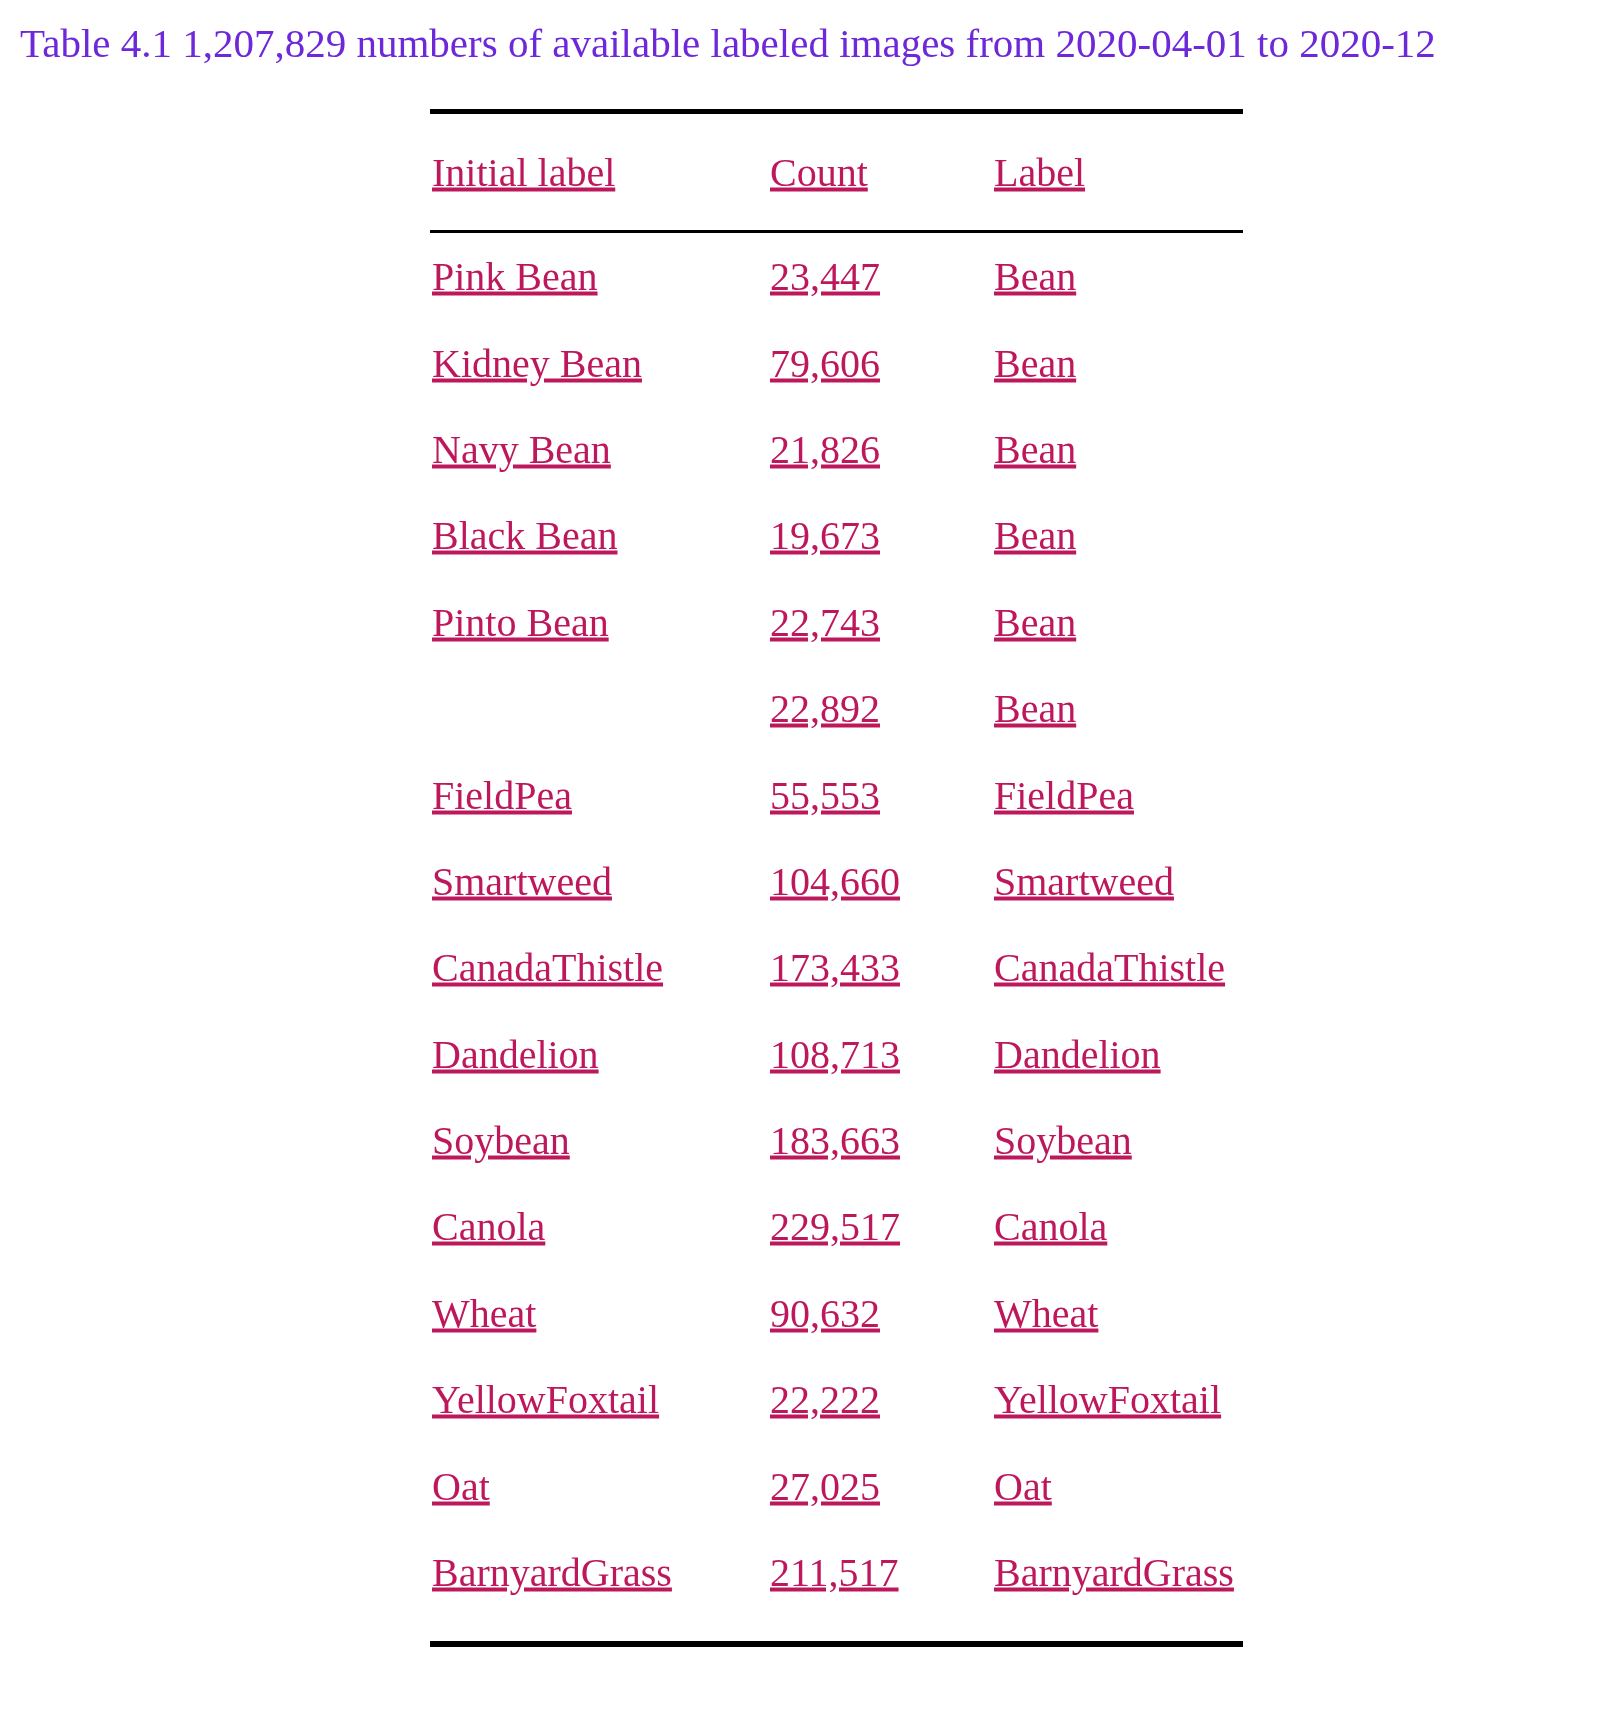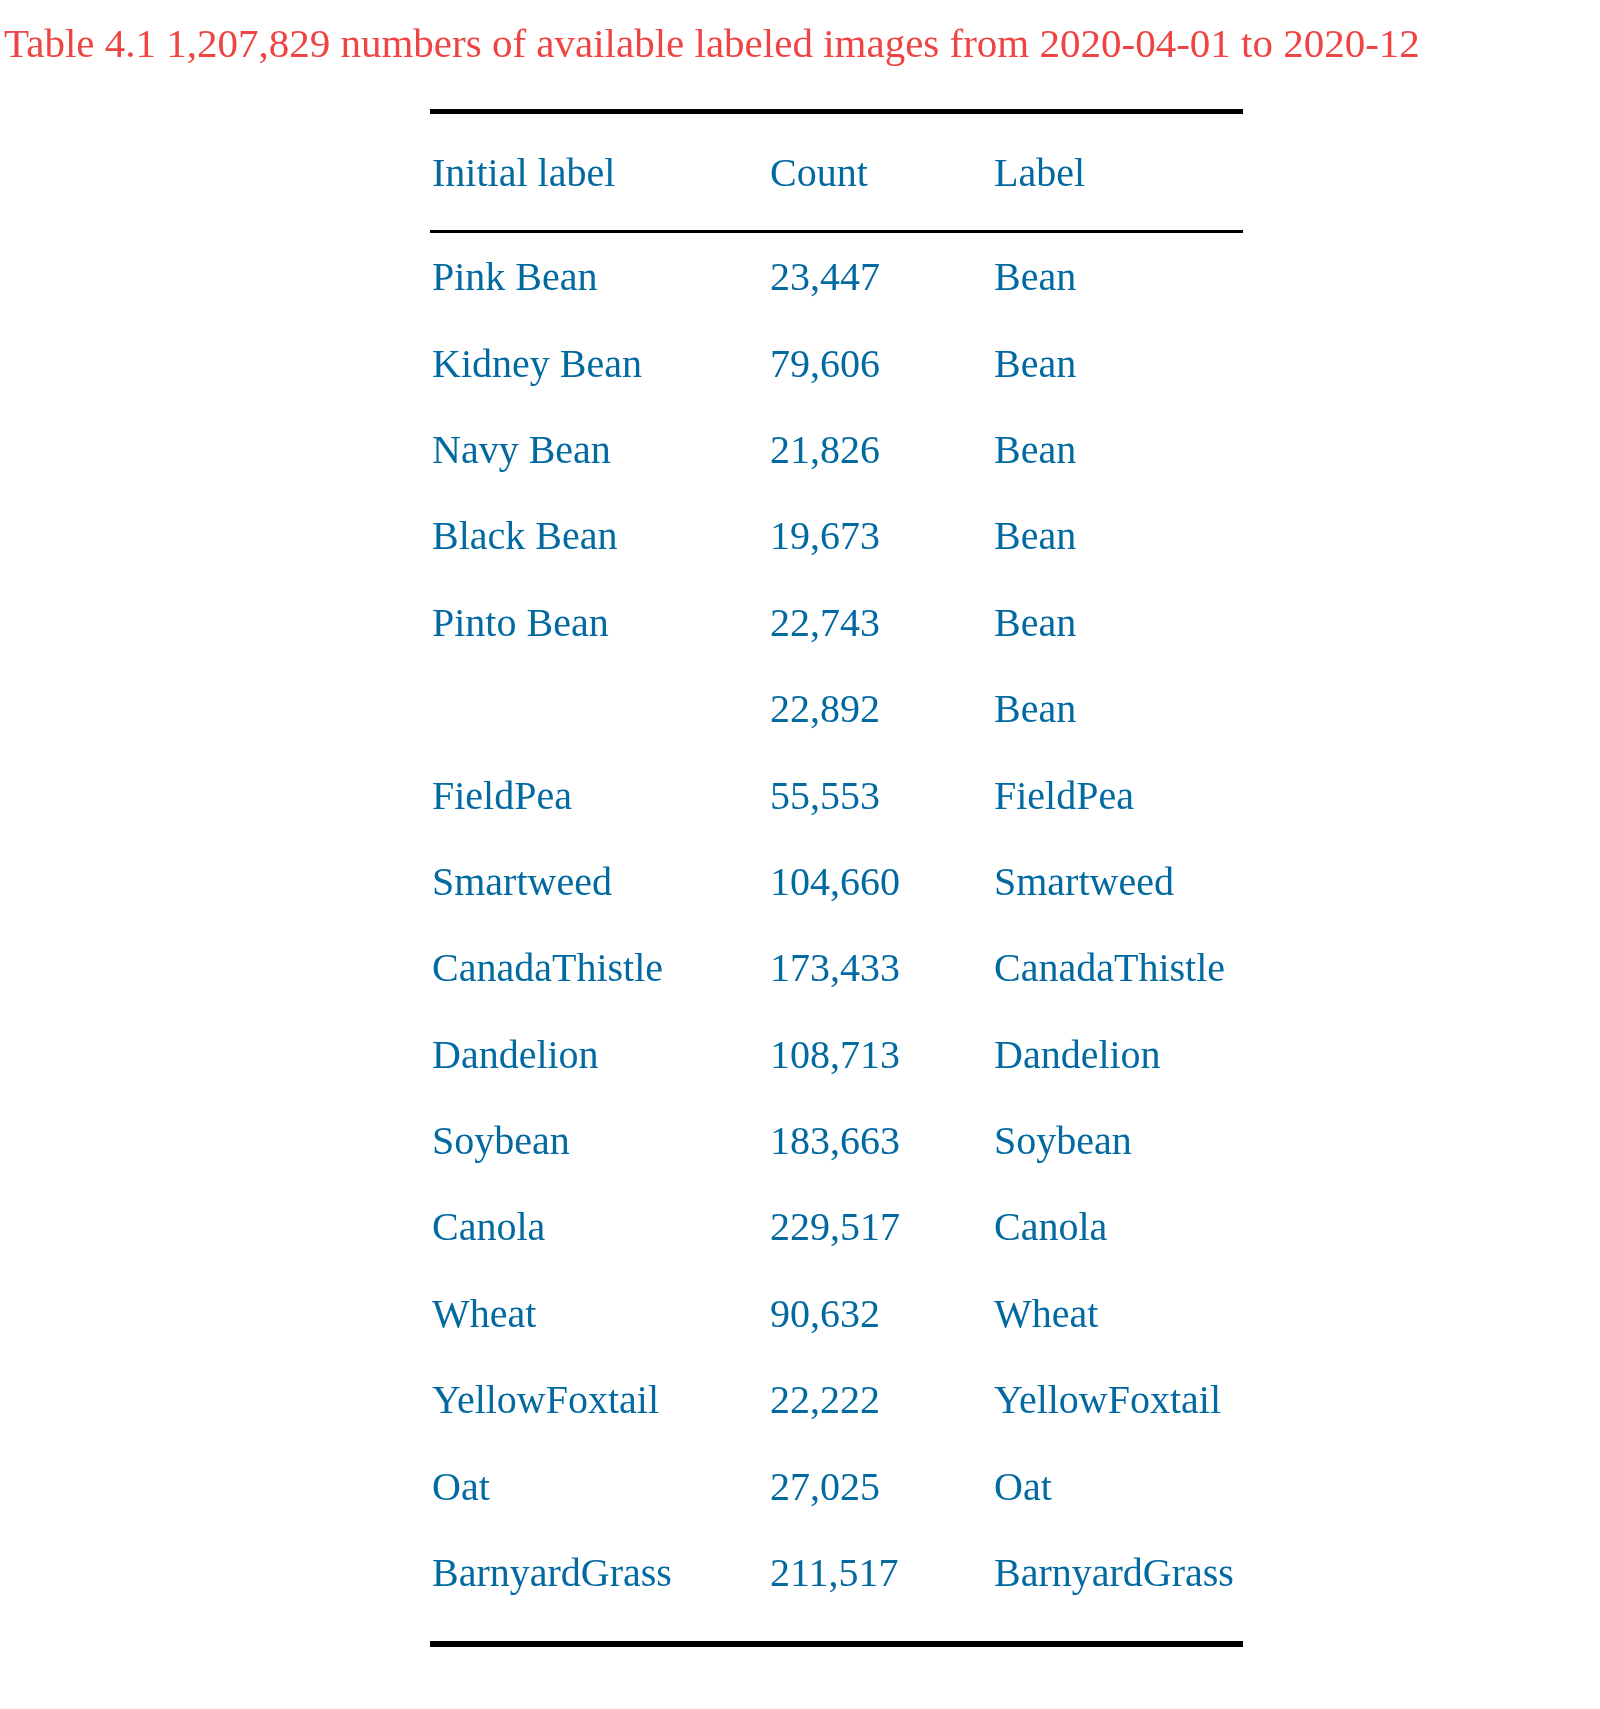--- a/index.html
+++ b/index.html
@@ -10,26 +10,26 @@
     width: 1600px;
     height: 1709px;
     background: #ffffff;
     overflow: hidden;
     position: relative;
     font-family: "Liberation Serif", "DejaVu Serif", serif;
     color: #000000;
   }
   .caption {
     position: absolute;
-    left: 4px;
+    left: 20px;
     top: 18px;
     font-size: 41px;
     line-height: 1.25;
     white-space: nowrap;
-    color: #ef4444;
+    color: #6d28d9;
   }
   .table-wrap {
     position: absolute;
     left: 430px;
     top: 109px;
     width: 813px;
   }
   .rule-thick-top {
     height: 5px;
     background: #000000;
@@ -52,21 +52,22 @@
   .t-row {
     position: relative;
     height: 86.4px;
   }
   .cell {
     position: absolute;
     top: 50%;
     transform: translateY(-50%);
     font-size: 40px;
     white-space: nowrap;
-    color: #0369a1;
+    color: #be185d;
+    text-decoration: underline;
   }
   .col-0 { left: 2px; }
   .col-1 { left: 340px; }
   .col-2 { left: 564px; }
 </style>
 </head>
 <body>
 
 <div class="caption">Table 4.1 1,207,829 numbers of available labeled images from 2020-04-01 to 2020-12</div>
 

